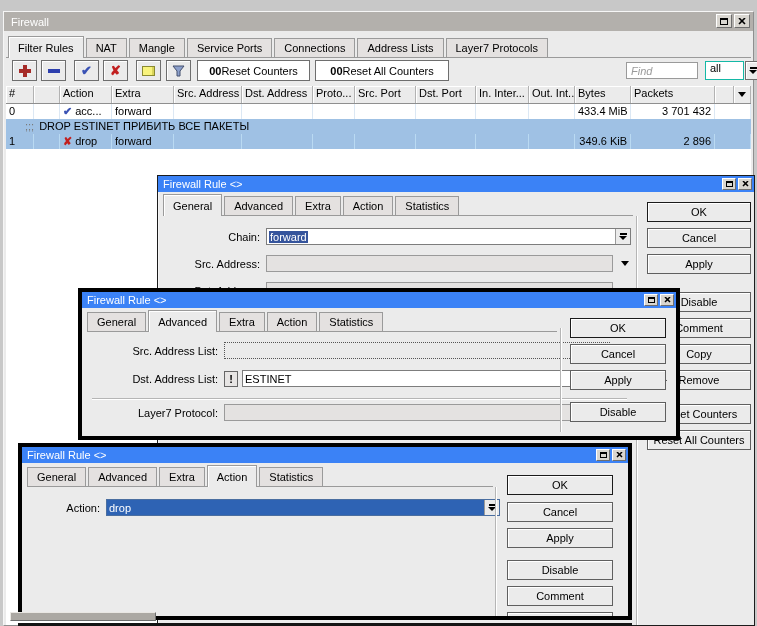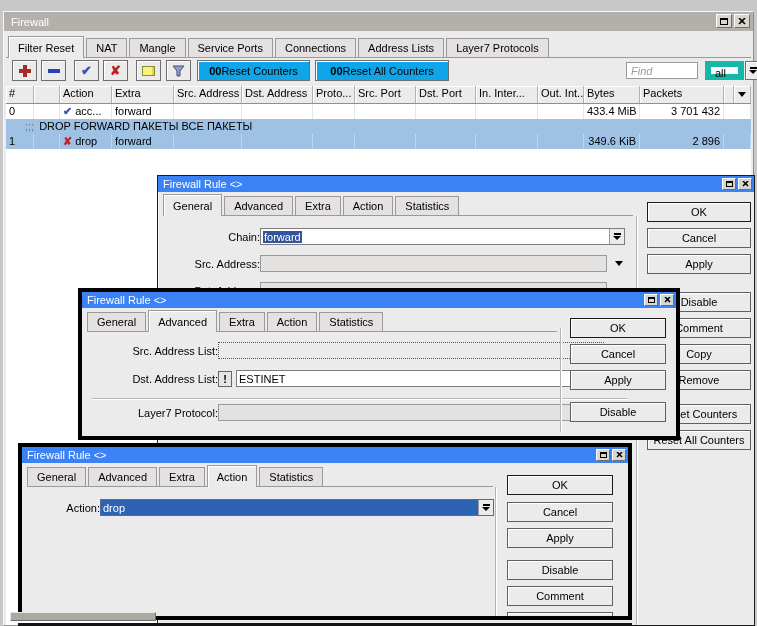--- a/index.html
+++ b/index.html
@@ -27,35 +27,35 @@
   .tabbar{display:flex;align-items:flex-end;border-bottom:1px solid #9a9a9a;box-sizing:border-box}
   .main-tabbar{left:2px;right:2px;top:22px;height:24px;padding-left:2px}
   .tab{border:1px solid #9a9a9a;border-bottom:none;background:#e4e1e0;
     padding:3px 9px;margin-right:2px;white-space:nowrap;position:relative}
   .tab.active{background:#ebebeb;padding-top:5px;padding-bottom:4px;top:1px;box-shadow:inset 1px 1px 0 #fff}
 
   
   .toolbar{left:4px;right:2px;top:48px;height:25px}
   .icon-btn{position:absolute;top:0;width:25px;height:21px;background:#ebebeb;border:1px solid #6e6e6e;
     box-shadow:inset 1px 1px 0 #fff;display:flex;align-items:center;justify-content:center;box-sizing:border-box}
-  .push-btn{position:absolute;top:0;height:21px;background:#0ea5e9;border:1px solid #6e6e6e;
+  .push-btn{position:absolute;top:0;height:21px;background:#ffffff;border:1px solid #6e6e6e;
     box-shadow:inset 1px 1px 0 #fff;display:flex;align-items:center;justify-content:center;box-sizing:border-box}
   .b00{font-weight:bold}
   .icon-plus{position:relative;width:12px;height:12px}
   .icon-plus i{position:absolute;background:#a62b28;display:block}
   .icon-plus .h{left:0;top:4px;width:12px;height:4px}
   .icon-plus .v{left:4px;top:0;width:4px;height:12px}
   .icon-minus{width:12px;height:4px;background:#2d3fae}
   .glyph-check{color:#3a52b4;font-weight:bold;font-size:13px;line-height:13px}
   .glyph-x{color:#c22020;font-weight:bold;font-size:13px;line-height:13px}
   .icon-note{width:13px;height:10px;background:#f8f37c;border:1px solid #8a8a30;box-shadow:inset -2px 0 0 #d9d45a;box-sizing:border-box}
   .find-input{position:absolute;left:618px;top:2px;width:72px;height:17px;border:1px solid #9a9a9a;
     background:#fff;padding:0 4px;font-family:"Liberation Sans",sans-serif;font-size:11px;box-sizing:border-box}
   .find-input::placeholder{color:#9a9a9a;font-style:italic}
-  .all-combo{position:absolute;left:697px;top:1px;width:39px;height:19px;border:6px solid #14b8a6;background:#fff;
+  .all-combo{position:absolute;left:697px;top:1px;width:39px;height:19px;border:1px solid #14b8a6;background:#fff;
     display:flex;padding-left:4px;box-sizing:border-box}
   .all-arrow{position:absolute;left:737px;top:1px;width:16px;height:19px;background:#ebebeb;border:1px solid #6e6e6e;
     box-shadow:inset 1px 1px 0 #fff;display:flex;flex-direction:column;align-items:center;justify-content:center;box-sizing:border-box}
   .cbar{width:7px;height:2px;background:#000;margin-bottom:1px}
   .ctri{width:0;height:0;border-left:4px solid transparent;border-right:4px solid transparent;border-top:4px solid #000}
   .tri-down{width:0;height:0;border-left:4px solid transparent;border-right:4px solid transparent;border-top:5px solid #000}
   .tri-up{width:0;height:0;border-left:4px solid transparent;border-right:4px solid transparent;border-bottom:5px solid #000}
 
   
   .thead{left:2px;right:2px;top:74px;height:17px;display:flex;background:#ebebeb}
@@ -64,39 +64,39 @@
   .hc.w-harrow{display:flex;align-items:center;justify-content:center}
   .tlist{left:2px;right:2px;top:91px;bottom:0;background:#fff;border-top:1px solid #8f8f8f;box-sizing:border-box}
   .trow{display:flex;height:15px;line-height:15px}
   .tc{border-right:1px solid #dce8f4;padding:0 3px;white-space:nowrap;overflow:hidden;box-sizing:border-box}
   .trow.sel{background:#9fc1e4}
   .trow.sel .tc{border-right-color:#badaf2}
   .trow.comment{display:block;padding-left:19px;box-sizing:border-box}
   .trow.comment.sel{background:#9fc1e4}
   .cprefix{color:#7a7a7a;margin-right:5px}
   .w-num{width:28px}.w-flag{width:26px}.w-action{width:52px}.w-chain{width:62px}.w-src{width:68px}
-  .w-dst{width:71px}.w-proto{width:42px}.w-sport{width:61px}.w-dport{width:60px}.w-inint{width:62px}
+  .w-dst{width:71px}.w-proto{width:42px}.w-sport{width:61px}.w-dport{width:60px}.w-inint{width:53px}
   .w-outint{width:46px}.w-bytes{width:56px}.w-packets{width:84px}.w-extra{flex:1}.w-harrow{width:17px}
   .ar{text-align:right}
   .acell{display:flex;align-items:center;gap:3px}
   .rowicon{font-size:11px;line-height:11px;font-weight:bold}
 
   
   .dlg{position:absolute;background:#ebebeb;box-sizing:border-box;overflow:hidden}
   #dlg1{left:157px;top:175px;width:598px;height:451px;border:1px solid #1c1c1c;box-shadow:inset 1px 1px 0 #f5f5f5;z-index:10}
   #dlg2{left:78px;top:288px;width:602px;height:152px;border:4px solid #000;z-index:20}
   #dlg3{left:18px;top:443px;width:614px;height:177px;border:4px solid #000;z-index:30}
   .dlg-titlebar{position:absolute;left:0;top:0;right:0;height:16px;background:#3b82f6;color:#fff;
     display:flex;align-items:center;padding-left:5px;box-sizing:border-box}
   .dlg .winbtns{top:2px;right:2px}
   .dlg .winbtn{width:14px;height:12px}
   .dlg .glyph-max{width:7px;height:6px}
   .dlg-tabbar{position:absolute;left:5px;top:19px;height:21px}
   .field-row{position:absolute;height:17px;display:flex;align-items:center}
-  .flabel{text-align:right;white-space:nowrap}
+  .flabel{text-align:right;margin-right:6px;white-space:nowrap}
   .combo{height:17px;border:1px solid #7d7d7d;background:#fff;display:flex;align-items:center;box-sizing:border-box}
   .combo .txt{padding:0 2px;flex:1;white-space:nowrap;overflow:hidden}
   .cbtn{width:15px;align-self:stretch;background:#ebebeb;border-left:1px solid #9a9a9a;
     display:flex;flex-direction:column;align-items:center;justify-content:center;box-sizing:border-box}
   .sunken-gray{height:17px;border:1px solid #9a9a9a;background:#e4e2e1;box-sizing:border-box}
   .dotted{height:17px;border:1px dotted #555;background:transparent;box-sizing:border-box}
   .sel-text{background:#35549c;color:#fff;padding:0 1px}
   .combo-blue{background:#2e63b4;border-color:#4a6ea0;color:#fff}
   .negate-box{width:14px;height:16px;border:1px solid #666;background:#e7e5e4;font-weight:bold;
     display:flex;align-items:center;justify-content:center;margin-right:4px;box-sizing:border-box}
@@ -125,21 +125,21 @@
         </span>
       <span class="winbtn">
           <svg width="8" height="7" viewBox="0 0 8 7">
             <path d="M1 0 L7 6 M7 0 L1 6" stroke="#000" stroke-width="1.6" fill="none"></path>
           </svg>
         </span>
     </span>
   </div>
 
   <div class="abs tabbar main-tabbar">
-    <span class="tab active">Filter Reset</span>
+    <span class="tab active">Filter Rules</span>
     <span class="tab">NAT</span>
     <span class="tab">Mangle</span>
     <span class="tab">Service Ports</span>
     <span class="tab">Connections</span>
     <span class="tab">Address Lists</span>
     <span class="tab">Layer7 Protocols</span>
   </div>
 
   <div class="abs toolbar">
     <span class="icon-btn" style="left:4px">
@@ -217,21 +217,21 @@
       <span class="tc w-proto"></span>
       <span class="tc w-sport"></span>
       <span class="tc w-dport"></span>
       <span class="tc w-inint"></span>
       <span class="tc w-outint"></span>
       <span class="tc w-bytes ar">433.4 MiB</span>
       <span class="tc w-packets ar">3 701 432</span>
       <span class="tc w-extra"></span>
     </div>
     <div class="trow comment sel">
-      <span class="cprefix">;;;</span><span>DROP FORWARD ПАКЕТЫ ВСЕ ПАКЕТЫ</span>
+      <span class="cprefix">;;;</span><span>DROP ESTINET ПРИБИТЬ ВСЕ ПАКЕТЫ</span>
     </div>
     <div class="trow sel">
       <span class="tc w-num">1</span>
       <span class="tc w-flag"></span>
       <span class="tc w-action acell">
           <span class="rowicon glyph-x">✘</span>
           <span>drop</span>
         </span>
       <span class="tc w-chain">forward</span>
       <span class="tc w-src"></span>

